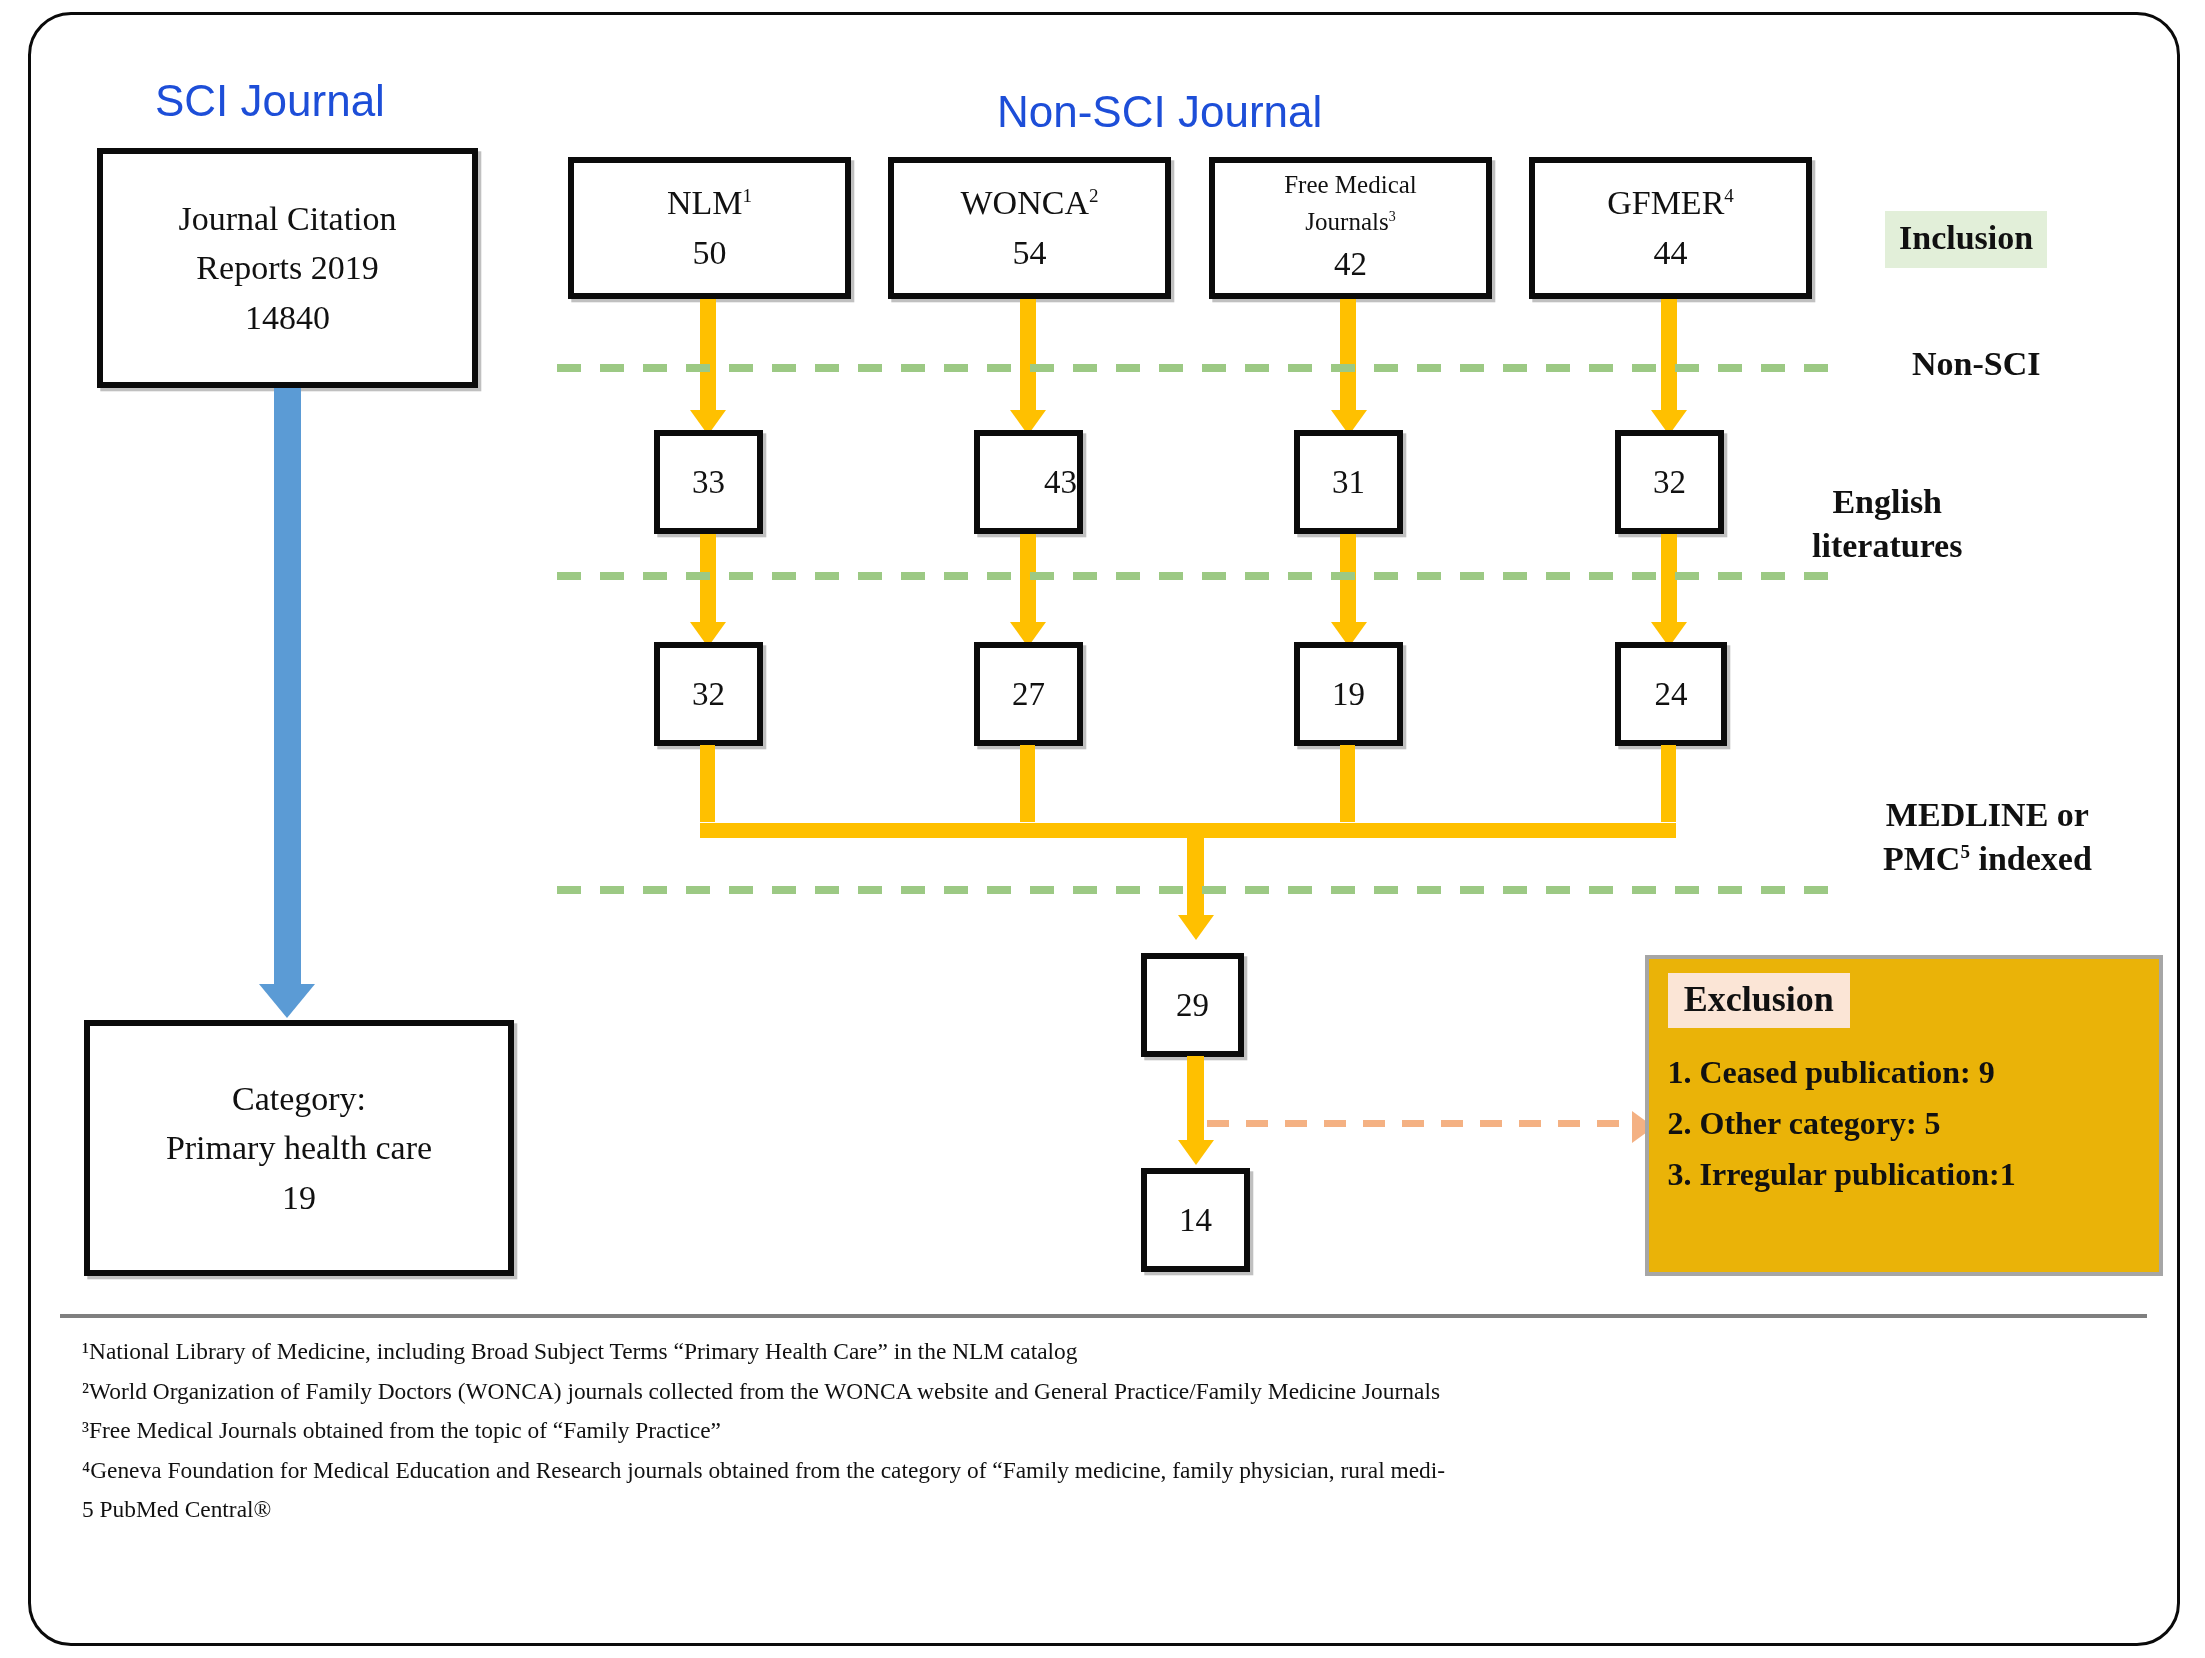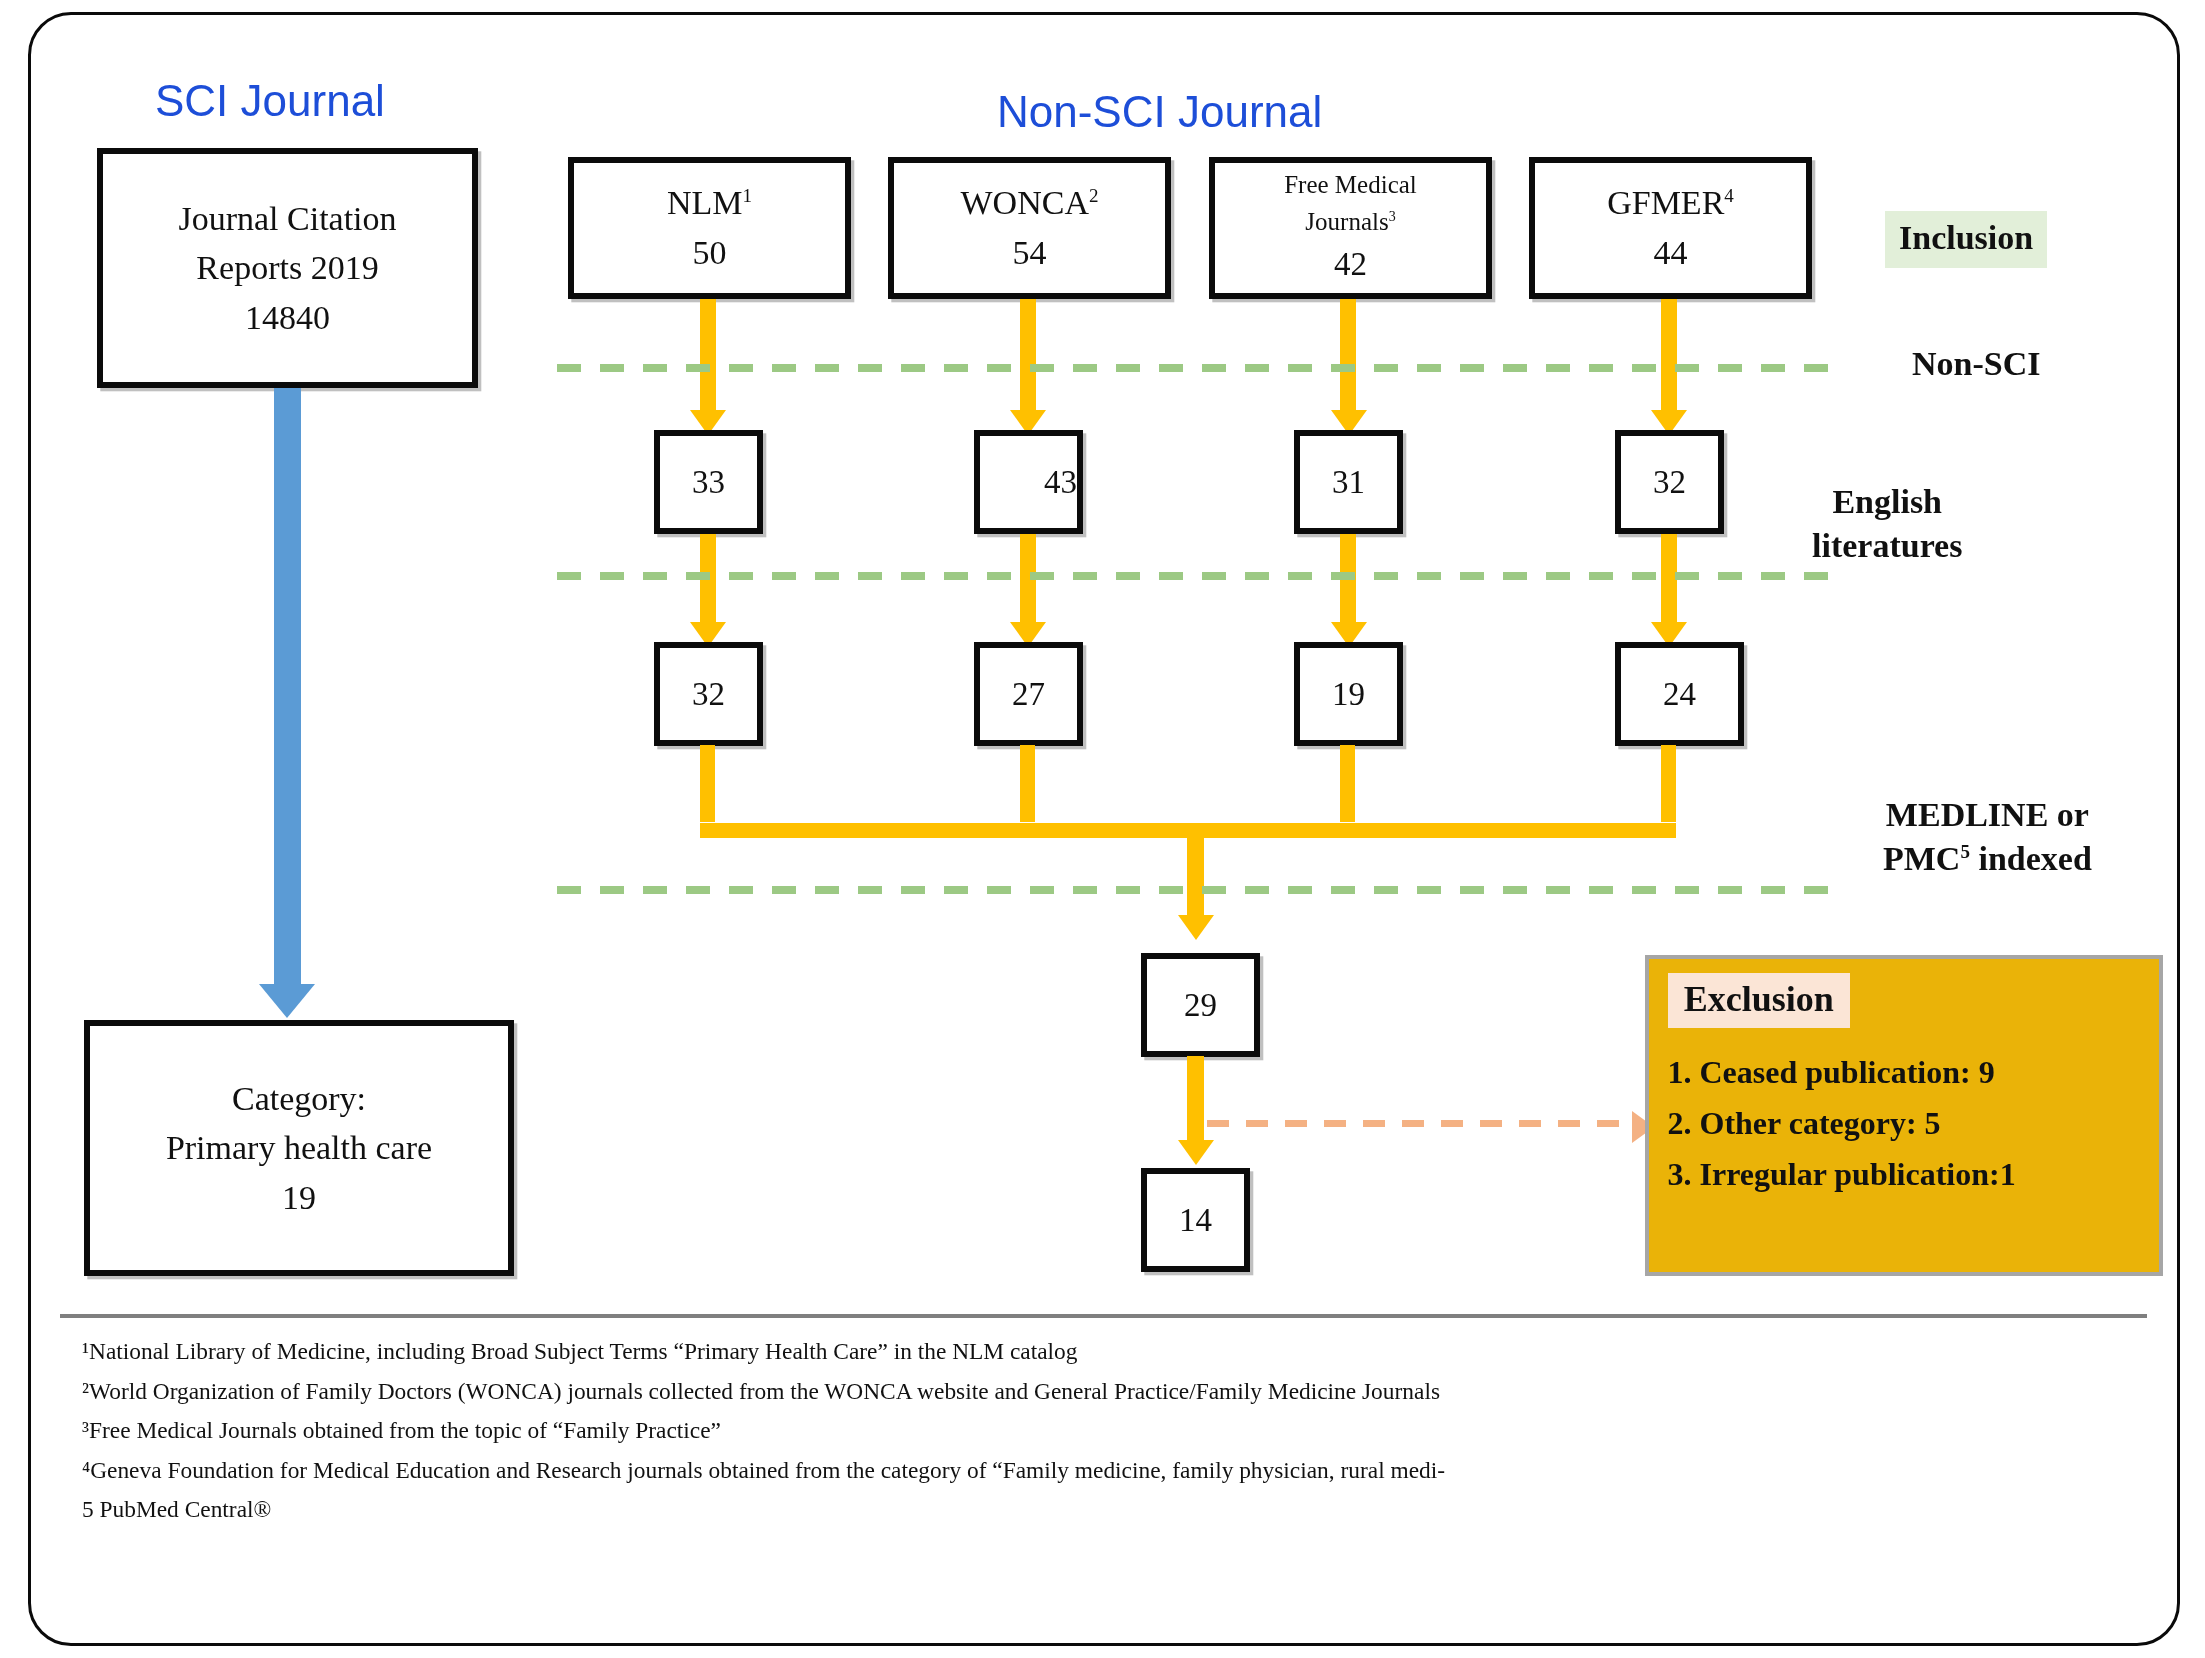--- a/index.html
+++ b/index.html
@@ -251,37 +251,37 @@
 
 <div class="box small-box" style="left:654px; top:642px; width:109px; height:104px;">
   <span class="line">32</span>
 </div>
 <div class="box small-box" style="left:974px; top:642px; width:109px; height:104px;">
   <span class="line">27</span>
 </div>
 <div class="box small-box" style="left:1294px; top:642px; width:109px; height:104px;">
   <span class="line">19</span>
 </div>
-<div class="box small-box" style="left:1615px; top:642px; width:129px; height:104px;">
+<div class="box small-box" style="left:1615px; top:642px; width:112px; height:104px;">
   <span class="line">24</span>
 </div>
 
 <div class="vline" style="left:700px; top:745px; width:15.3px; height:77px;"></div>
 <div class="vline" style="left:1020px; top:745px; width:15.3px; height:77px;"></div>
 <div class="vline" style="left:1340px; top:745px; width:15.3px; height:77px;"></div>
 <div class="vline" style="left:1661px; top:745px; width:15.3px; height:77px;"></div>
 
 <div class="hline" style="left:700px; top:823px; width:976px; height:15.3px;"></div>
 
 <div class="vline" style="left:1187px; top:823px; width:17.4px; height:96px;"></div>
 <div class="arrowhead" style="left:1178px; top:915px;"></div>
 
 <div class="green-dash" style="left:557px; top:886px; width:1281px;"></div>
 
-<div class="box small-box" style="left:1141px; top:953px; width:119px; height:104px;">
+<div class="box small-box" style="left:1141px; top:953px; width:103px; height:104px;">
   <span class="line">29</span>
 </div>
 
 <div class="vline" style="left:1187px; top:1056px; width:17.4px; height:87px;"></div>
 <div class="arrowhead" style="left:1178px; top:1140px;"></div>
 
 <div class="box small-box" style="left:1141px; top:1168px; width:109px; height:104px;">
   <span class="line">14</span>
 </div>
 

